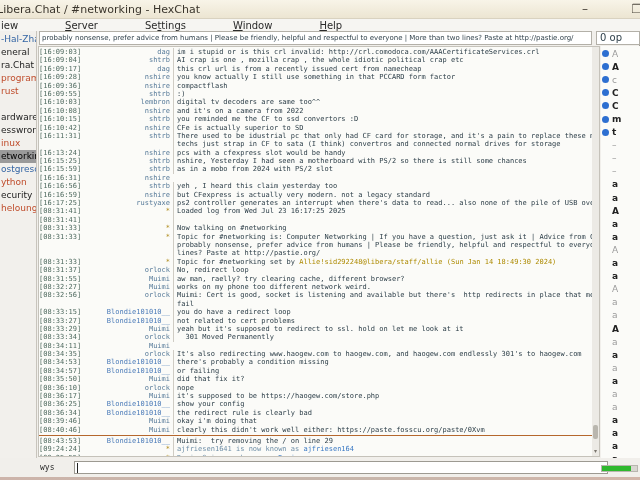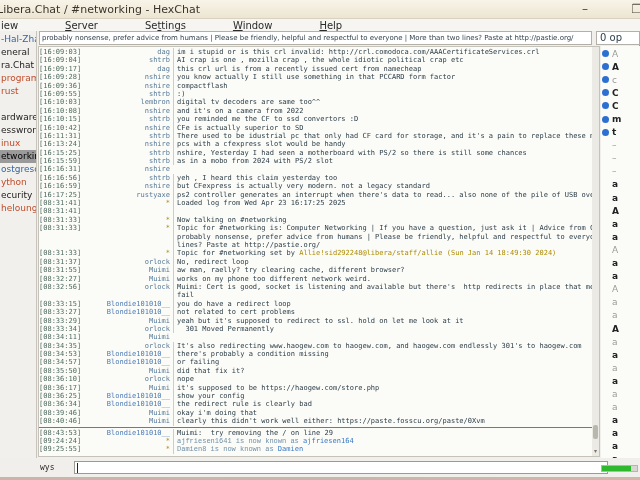--- a/index.html
+++ b/index.html
@@ -45,21 +45,21 @@
     background:#fbfbf8; border:1px solid #c5c2ba; border-right:none; overflow:hidden;
     font-family:"DejaVu Sans Mono", monospace; font-size:7px; line-height:8.4px;
     padding-top:1px; }
   .row { display:flex; height:8.4px; white-space:pre; }
   .ts { width:42px; flex:none; color:#4f6a5f; overflow:hidden;text-align:right; }
   .nickcol { width:92px; flex:none; text-align:right; padding-right:3px; color:#567a99; overflow:hidden; }
   .nickcol.gold { color:#b08d1e; }
   .nickcol.blondie { color:#4a7ab8; }
   .msg { flex:1; border-left:1px solid #cfccc4; padding-left:3px; color:#2b3d47; overflow:hidden; }
   .seg-gold { color:#ad8a00; }
-  .seg-dim { color:#7090a8;font-family:Liberation Mono, monospace; }
+  .seg-dim { color:#7090a8; }
   .seg-blue { color:#3a79c4; }
   .marker { height:1px; background:#b5672d; margin:1px 0; }
 
   
   #chat-scroll { position:absolute; top:46px; left:592px; width:8px; height:411px;
     background:#eceae5; border:1px solid #c5c2ba; border-left:none; }
   #scroll-thumb { position:absolute; left:1px; width:5px; height:14px; top:378px; background:#b9b6ae; border-radius:2px; }
   #scroll-arrow { position:absolute; bottom:0; left:0; width:7px; height:10px; font-size:6px; color:#7a766e; text-align:center; line-height:10px; }
 
   
@@ -129,28 +129,29 @@
       <div class="row"><span class="ts">[16:09:04]</span><span class="nickcol">shtrb</span><span class="msg">AI crap is one , mozilla crap , the whole idiotic political crap etc</span></div>
       <div class="row"><span class="ts">[16:09:17]</span><span class="nickcol">dag</span><span class="msg">this crl url is from a recently issued cert from namecheap</span></div>
       <div class="row"><span class="ts">[16:09:28]</span><span class="nickcol">nshire</span><span class="msg">you know actually I still use something in that PCCARD form factor</span></div>
       <div class="row"><span class="ts">[16:09:36]</span><span class="nickcol">nshire</span><span class="msg">compactflash</span></div>
       <div class="row"><span class="ts">[16:09:55]</span><span class="nickcol">shtrb</span><span class="msg">:)</span></div>
       <div class="row"><span class="ts">[16:10:03]</span><span class="nickcol">lembron</span><span class="msg">digital tv decoders are same too^^</span></div>
       <div class="row"><span class="ts">[16:10:08]</span><span class="nickcol">nshire</span><span class="msg">and it's on a camera from 2022</span></div>
       <div class="row"><span class="ts">[16:10:15]</span><span class="nickcol">shtrb</span><span class="msg">you reminded me the CF to ssd convertors :D</span></div>
       <div class="row"><span class="ts">[16:10:42]</span><span class="nickcol">nshire</span><span class="msg">CFe is actually superior to SD</span></div>
       <div class="row"><span class="ts">[16:11:31]</span><span class="nickcol">shtrb</span><span class="msg">There used to be idustrial pc that only had CF card for storage, and it's a pain to replace these motherboards, so the</span></div>
+      <div class="row"><span class="ts"></span><span class="nickcol"></span><span class="msg">techs just strap in CF to sata (I think) convertros and connected normal drives for storage</span></div>
       <div class="row"><span class="ts">[16:13:24]</span><span class="nickcol">nshire</span><span class="msg">pcs with a cfexpress slot would be handy</span></div>
       <div class="row"><span class="ts">[16:15:25]</span><span class="nickcol">shtrb</span><span class="msg">nshire, Yesterday I had seen a motherboard with PS/2 so there is still some chances</span></div>
       <div class="row"><span class="ts">[16:15:59]</span><span class="nickcol">shtrb</span><span class="msg">as in a mobo from 2024 with PS/2 slot</span></div>
       <div class="row"><span class="ts">[16:16:31]</span><span class="nickcol">nshire</span></div>
       <div class="row"><span class="ts">[16:16:56]</span><span class="nickcol">shtrb</span><span class="msg">yeh , I heard this claim yesterday too</span></div>
       <div class="row"><span class="ts">[16:16:59]</span><span class="nickcol">nshire</span><span class="msg">but CFexpress is actually very modern. not a legacy standard</span></div>
       <div class="row"><span class="ts">[16:17:25]</span><span class="nickcol">rustyaxe</span><span class="msg">ps2 controller generates an interrupt when there's data to read... also none of the pile of USB overhead</span></div>
-      <div class="row"><span class="ts">[08:31:41]</span><span class="nickcol gold">*</span><span class="msg">Loaded log from Wed Apr 23 16:17:25 2025</span></div>
+      <div class="row"><span class="ts">[08:31:41]</span><span class="nickcol gold">*</span><span class="msg">Loaded log from Wed Jul 23 16:17:25 2025</span></div>
       <div class="row"><span class="ts">[08:31:41]</span><span class="nickcol"></span><span class="msg"></span></div>
       <div class="row"><span class="ts">[08:31:33]</span><span class="nickcol gold">*</span><span class="msg">Now talking on #networking</span></div>
       <div class="row"><span class="ts">[08:31:33]</span><span class="nickcol gold">*</span><span class="msg">Topic for #networking is: Computer Networking | If you have a question, just ask it | Advice from ChatGPT/etc is</span></div>
       <div class="row"><span class="ts"></span><span class="nickcol"></span><span class="msg">probably nonsense, prefer advice from humans | Please be friendly, helpful and respectful to everyone | More than two</span></div>
       <div class="row"><span class="ts"></span><span class="nickcol"></span><span class="msg">lines? Paste at http://pastie.org/</span></div>
       <div class="row"><span class="ts">[08:31:33]</span><span class="nickcol gold">*</span><span class="msg"><span>Topic for #networking set by </span><span class="seg-gold">Allie!sid292248@libera/staff/allie </span><span class="seg-gold">(Sun Jan 14 18:49:30 2024)</span></span></div>
       <div class="row"><span class="ts">[08:31:37]</span><span class="nickcol">orlock</span><span class="msg">No, redirect loop</span></div>
       <div class="row"><span class="ts">[08:31:55]</span><span class="nickcol">Muimi</span><span class="msg">aw man, raelly? try clearing cache, different browser?</span></div>
       <div class="row"><span class="ts">[08:32:27]</span><span class="nickcol">Muimi</span><span class="msg">works on my phone too different network weird.</span></div>
       <div class="row"><span class="ts">[08:32:56]</span><span class="nickcol">orlock</span><span class="msg">Muimi: Cert is good, socket is listening and available but there's  http redirects in place that means browsers will</span></div>

